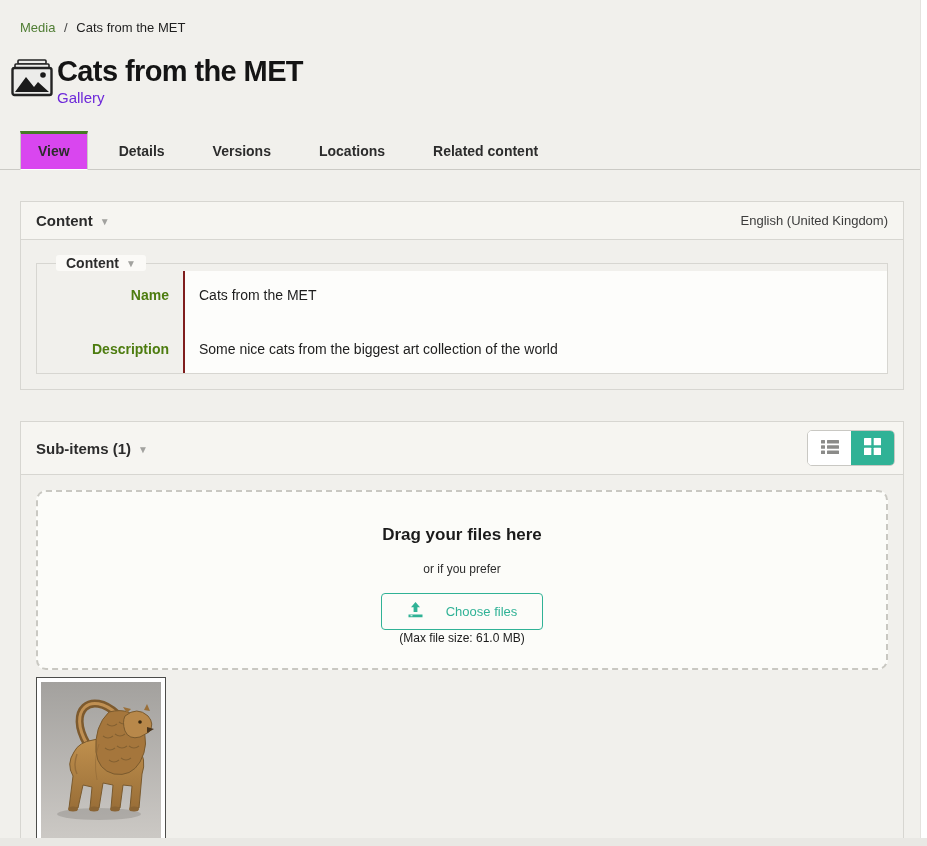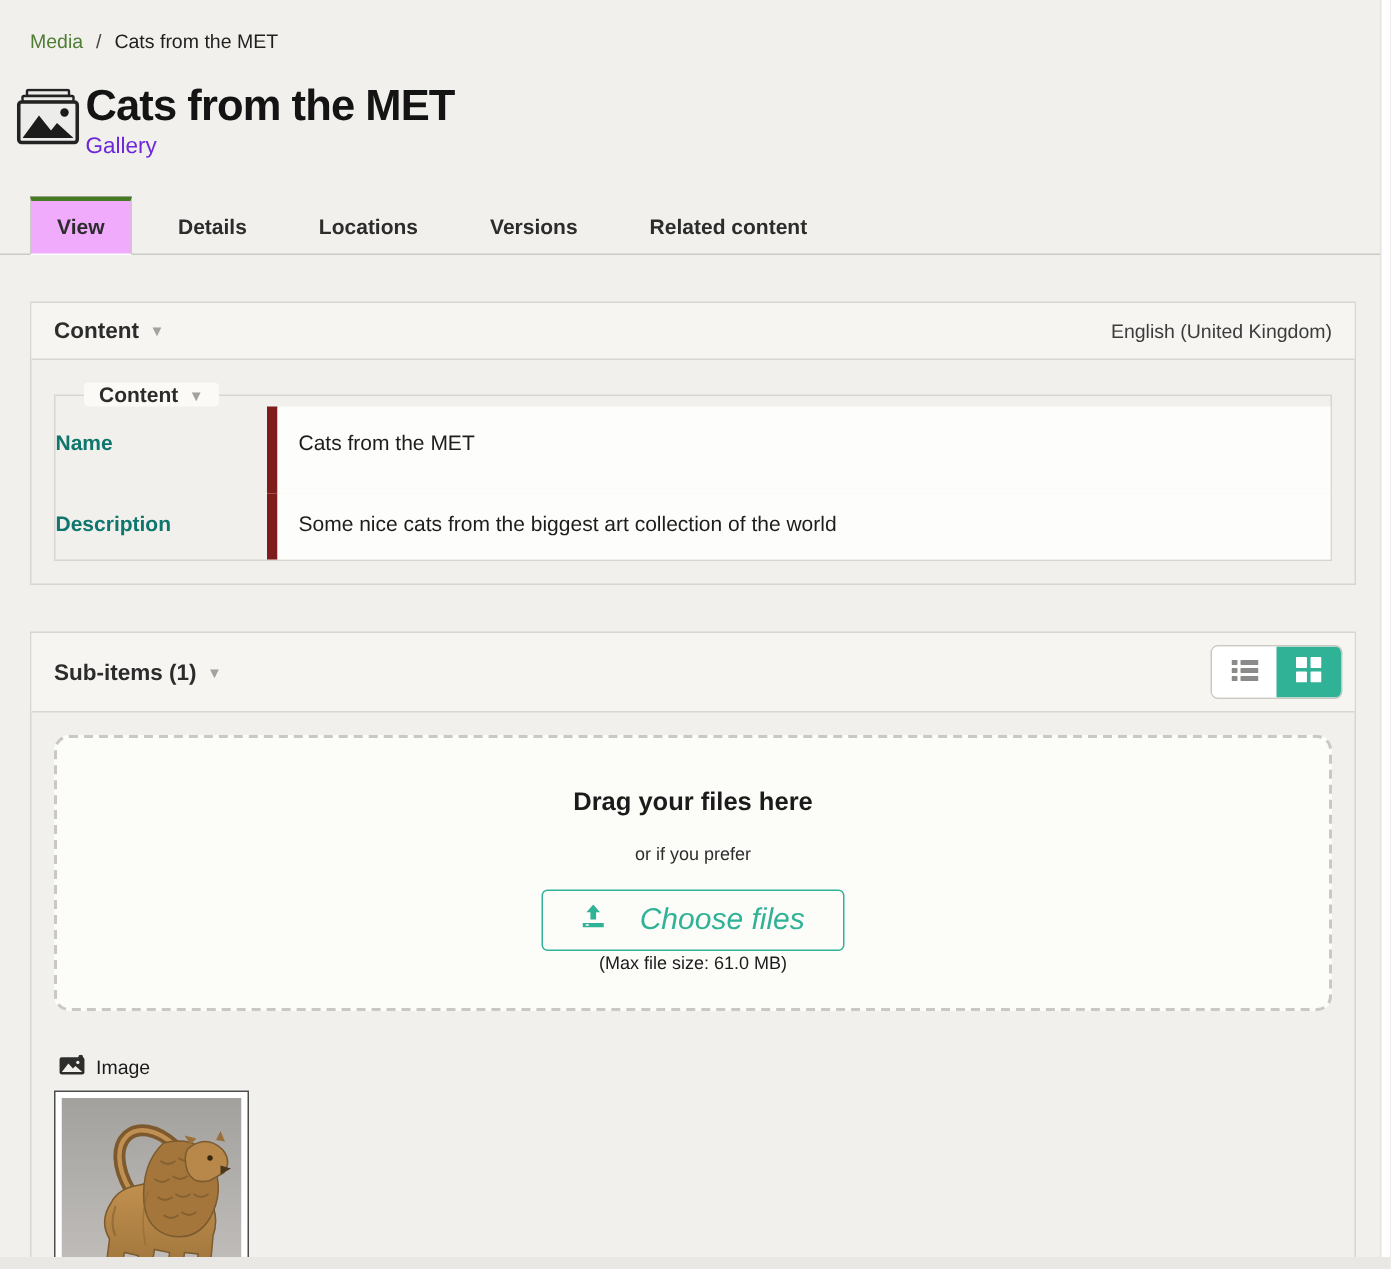--- a/index.html
+++ b/index.html
@@ -20,60 +20,60 @@
   .title-row { display:flex; align-items:flex-start; padding:21px 0 0 11px; }
   .title-icon { margin:3px 4px 0 0; }
   .title-text h1 { font-size:29px; line-height:30px; color:#141414; letter-spacing:-0.6px; font-weight:bold; }
   .subtitle { color:#6d28d9; font-size:15px; margin-top:3px; }
 
   
   .tabs { display:flex; align-items:flex-end; margin-top:25px; padding-left:20px;
     width:920px; border-bottom:1px solid #cbcac5; }
   .tab { padding:9px 17px 10px; font-size:14px; font-weight:bold; color:#2c2c2c;
     border-top:3px solid transparent; margin-right:14px; cursor:pointer; white-space:nowrap; }
-  .tab.active { background:#f0abfc; border:1px solid #cbcac5; border-top:3px solid #457b23;
+  .tab.active { background:#d946ef; border:1px solid #cbcac5; border-top:3px solid #457b23;
     border-bottom:1px solid #ffffff; margin-bottom:-1px; }
 
   
   .panel { margin:31px 23px 0 20px; border:1px solid #d7d6d1; background:transparent; }
   .panel-heading { display:flex; justify-content:space-between; align-items:center;
     background:#f6f5f1; border-bottom:1px solid #d7d6d1; padding:10px 15px; }
   .panel-title { font-size:15px; font-weight:bold; color:#2c2c2c; }
   .caret { color:#a2a29f; font-size:10px; margin-left:7px; font-weight:normal; vertical-align:1px; }
   .lang { font-size:13px; color:#3c3c3c;padding-left:14px; }
   .panel-body { padding:15px; }
 
   
   fieldset { border:1px solid #d7d6d1; }
   legend { margin-left:19px; padding:0 10px; font-size:14px; font-weight:bold; color:#2c2c2c;
     background:#fbfaf7; border-radius:3px; }
   .field-row { display:flex; }
-  .field-label { width:148px; flex:0 0 148px; text-align:left; font-weight:bold; font-size:14px;
-    color:#0f766e; border-right:7px solid #7f1d1d; padding:16px 14px 0 0; }
+  .field-label { width:148px; flex:0 0 148px; text-align:right; font-weight:bold; font-size:14px;
+    color:#4d7c0f; border-right:2px solid #7f1d1d; padding:16px 14px 0 0; }
   .field-value { flex:1; background:#fdfdfb; font-size:14px; color:#1d1d1d; padding:16px 14px; }
   .field-row.row-0 .field-value { padding-bottom:26px; }
   .field-row.row-1 .field-label, .field-row.row-1 .field-value { padding-top:12px; }
   .field-row.row-1 .field-value { padding-bottom:16px; }
 
   
   .subitems-heading { padding:8px 8px 8px 15px;align-items:center; }
   .view-toggle { display:flex; border:1px solid #c9c8c3; border-radius:5px; overflow:hidden; background:#fff; }
   .toggle-btn { width:43px; height:34px; display:flex; align-items:center; justify-content:center;
     background:#ffffff; border:none; cursor:pointer; }
   .toggle-btn + .toggle-btn { border-left:1px solid #c9c8c3; }
   .toggle-btn.active { background:#30b296; border-left:none; }
 
   
   .dropzone { border:2px dashed #c9c8c2; border-radius:10px; background:#fcfcf9;
     text-align:center; padding:20px 10px 23px; }
   .dz-title { font-size:17px; font-weight:bold; color:#1b1b1b; margin-top:13px; }
   .dz-sub { font-size:12px; color:#2d2d2d; margin-top:17px; }
   .choose-btn { margin-top:17px; display:inline-flex; align-items:center; gap:22px;
     border:1px solid #30b296; color:#30b296; background:transparent; border-radius:4px;
-    padding:8px 25px; font-size:20px; cursor:pointer; font-family:"Liberation Sans",sans-serif;font-style:italic; }
+    padding:8px 25px; font-size:13px; cursor:pointer; font-family:"Liberation Sans",sans-serif; }
   .dz-max { font-size:12px; color:#1b1b1b; margin-top:1px; }
 
   
   .item-type { display:flex; align-items:center; gap:7px; margin:29px 0 0 3px;
     font-size:13px; color:#1b1b1b; }
   .thumb-card { margin-top:7px; width:130px; border:1px solid #4c4c4a; background:#ffffff;
     padding:4px; cursor:pointer; }
   .thumb-card svg { display:block; }
 </style>
 </head>
@@ -99,22 +99,22 @@
     </span>
     <div class="title-text">
       <h1>Cats from the MET</h1>
       <div class="subtitle">Gallery</div>
     </div>
   </div>
 
   <div class="tabs">
     <div class="tab active">View</div>
     <div class="tab">Details</div>
+    <div class="tab">Versions</div>
     <div class="tab">Locations</div>
-    <div class="tab">Versions</div>
     <div class="tab">Related content</div>
   </div>
 
   <div class="panel">
     <div class="panel-heading">
       <span class="panel-title">
         <span>Content</span><span class="caret">▼</span>
       </span>
       <span class="lang">English (United Kingdom)</span>
     </div>
@@ -183,31 +183,20 @@
                   <path d="M1.5 12.4 H15.5 V15.2 H1.5 Z M3.5 13.2 h2 v1 h-2 Z" fill-rule="evenodd"></path>
                 </g>
               </svg>
             </span>
             <span>Choose files</span>
           </button>
         </div>
         <div class="dz-max">(Max file size: 61.0 MB)</div>
       </div>
 
-      <div class="item-type">
-        <span>
-          <svg width="18" height="14" viewBox="0 0 18 14">
-            <rect x="0.7" y="1.8" width="16.6" height="11.5" rx="1.5" fill="#2e2e2c"></rect>
-            <circle cx="14.8" cy="1.8" r="1.6" fill="#2e2e2c"></circle>
-            <path d="M2.2 11.6 L6.6 6 L9.6 9.4 L11.3 7.6 L15.8 11.6 Z" fill="#f1f0ec"></path>
-            <circle cx="12.9" cy="5.3" r="1.1" fill="#f1f0ec"></circle>
-          </svg>
-        </span>
-        <span>Image</span>
-      </div>
 
       <div class="thumb-card">
         <svg width="120" height="205" viewBox="0 0 120 205">
           <defs>
             <linearGradient id="bgGrad" x1="0" y1="0" x2="0" y2="1">
               <stop offset="0" stop-color="#a3a19e"></stop>
               <stop offset="0.75" stop-color="#cbc8c4"></stop>
               <stop offset="1" stop-color="#d4d1cc"></stop>
             </linearGradient>
             <linearGradient id="goldGrad" x1="0" y1="0" x2="0" y2="1">

